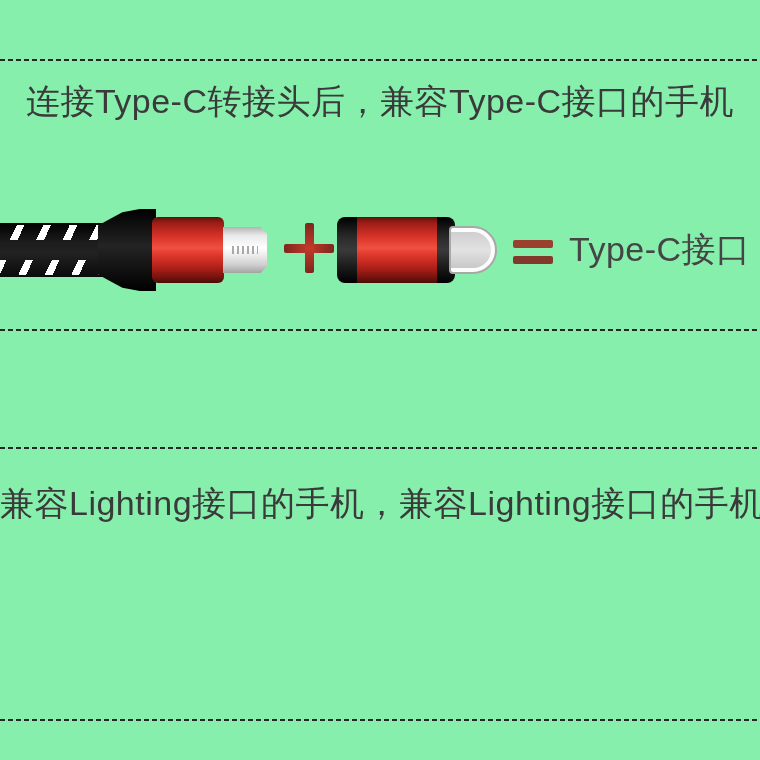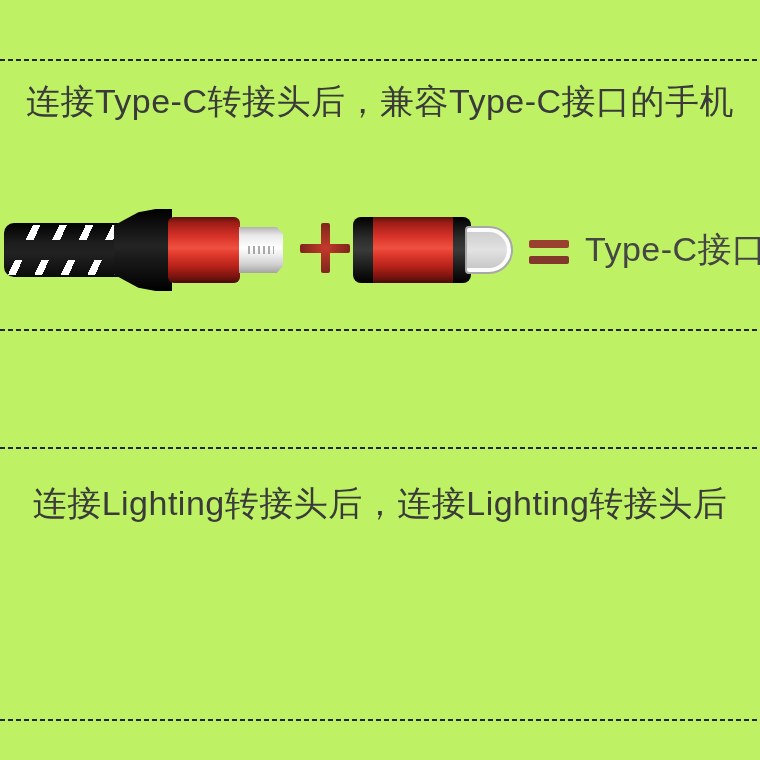--- a/index.html
+++ b/index.html
@@ -1,29 +1,29 @@
 <!DOCTYPE html>
 <html><head>
 <meta charset="utf-8">
 <style>
   html,body{margin:0;padding:0;background:#ffffff;}
   .canvas{
-    position:relative;width:760px;height:760px;background:#bef264;overflow:hidden;
+    position:relative;width:760px;height:760px;background:#86efac;overflow:hidden;
     font-family:"Liberation Sans","DejaVu Sans",sans-serif;
   }
   .divider{
     position:absolute;left:0;width:760px;height:2px;
     background:repeating-linear-gradient(90deg,#262626 0 5px,transparent 5px 8px);
   }
   .heading{
     position:absolute;left:0;width:760px;text-align:center;
     font-size:34px;line-height:42px;color:#3a3a3a;font-weight:400;
     letter-spacing:0.5px;white-space:nowrap;
   }
-  .row{position:absolute;left:16px;width:654px;height:110px;}
+  .row{position:absolute;left:0;width:654px;height:110px;}
 
   
   .cable{position:absolute;left:-12px;top:28px;width:132px;height:54px;
     background:linear-gradient(180deg,#000 0%,#1c1c1c 35%,#222 55%,#0a0a0a 100%);
     border-radius:10px;overflow:hidden;}
   .stripe-top{position:absolute;top:2px;left:10px;width:112px;height:15px;
     background:repeating-linear-gradient(115deg,transparent 0 17px,#fff 17px 24px);}
   .stripe-bottom{position:absolute;bottom:2px;left:2px;width:118px;height:15px;
     background:repeating-linear-gradient(115deg,transparent 0 8px,#fff 8px 15px,transparent 15px 24px);}
 
@@ -110,18 +110,18 @@
       <div class="eq-top"></div>
       <div class="eq-bot"></div>
     </div>
 
     <div class="row-label">Type-C接口</div>
   </div>
 
   <div class="divider" style="top:329px"></div>
   <div class="divider" style="top:447px"></div>
 
-  <div class="heading" style="top:482px">连接Lighting转接头后，连接Lighting转接头后</div>
+  <div class="heading" style="top:482px">兼容Lighting接口的手机，兼容Lighting接口的手机</div>
 
 
   <div class="divider" style="top:719px"></div>
 
 </div>
 
 </body></html>

